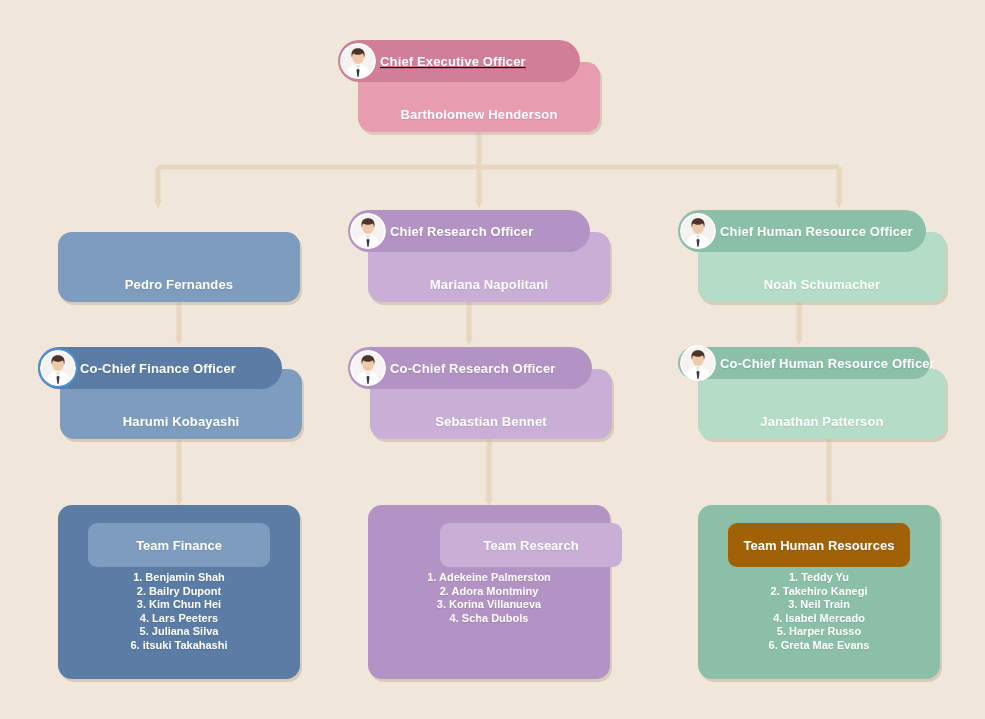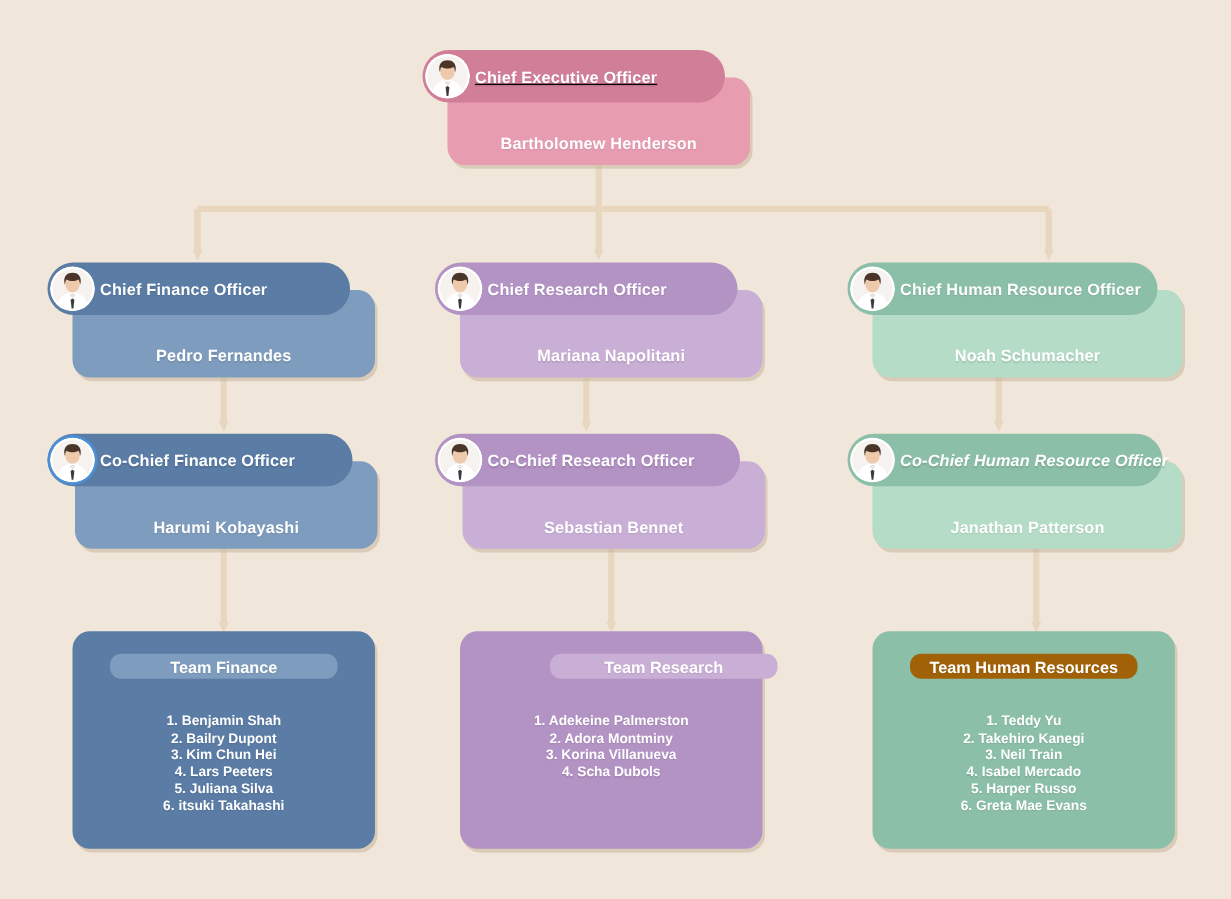--- a/index.html
+++ b/index.html
@@ -87,21 +87,21 @@
     position: absolute;
     border-radius: 14px;
     box-shadow: 2px 3px 0 rgba(190,170,145,0.45);
     box-sizing: border-box;
   }
   .team-header {
     position: absolute;
     left: 30px;
     top: 18px;
     width: 182px;
-    height: 20px;
+    height: 44px;
     border-radius: 9px;
     display: flex;
     align-items: center;
     justify-content: center;
   }
   .team-header-label {
     color: #ffffff;
     font-size: 13px;
     font-weight: bold;
     text-shadow: 0 1px 1px rgba(0,0,0,0.10);
@@ -173,34 +173,20 @@
         </svg>
       </span>
       <span class="node-title">Chief Executive Officer</span>
     </div>
   </div>
 
   <div class="node" style="left:38px; top:210px; width:262px; height:92px;">
     <div class="node-body" style="left:20px; top:22px; width:242px; height:70px; background:#7e9cbd;">
       <span class="node-name">Pedro Fernandes</span>
     </div>
-    <div class="node-pill" style="width:242px; height:42px; background:#5a7ca5;">
-      <span class="avatar">
-        <svg width="36" height="36" viewBox="0 0 36 36">
-          <circle cx="18" cy="18" r="18" fill="#ffffff"></circle>
-          <circle cx="18" cy="18" r="16" fill="#f5f2ef"></circle>
-          <path d="M18 21c-6 0-10.5 3.6-11.6 9.2A16 16 0 0 0 18 34a16 16 0 0 0 11.6-3.8C28.5 24.6 24 21 18 21z" fill="#ffffff"></path>
-          <path d="M18 21.5l-2.6 1.2 2.6 3 2.6-3z" fill="#e8e4e0"></path>
-          <path d="M18 25.7l1.5 1.1-.8 6.9h-1.4l-.8-6.9z" fill="#3a3a42"></path>
-          <ellipse cx="18" cy="14.2" rx="5.8" ry="6.8" fill="#efc9ab"></ellipse>
-          <path d="M18 5.2c4.3 0 6.6 2.7 6.6 6.4 0 1.3-.3 2.4-.6 3.1-.2-2.3-.6-3.6-1.3-4.2-1.6.9-3.2 1.2-4.7 1.2s-3.1-.3-4.7-1.2c-.7.6-1.1 1.9-1.3 4.2-.3-.7-.6-1.8-.6-3.1 0-3.7 2.3-6.4 6.6-6.4z" fill="#4a3528"></path>
-        </svg>
-      </span>
-      <span class="node-title">Chief Finance Officer</span>
-    </div>
   </div>
 
   <div class="node" style="left:348px; top:210px; width:262px; height:92px;">
     <div class="node-body" style="left:20px; top:22px; width:242px; height:70px; background:#c9aed6;">
       <span class="node-name">Mariana Napolitani</span>
     </div>
     <div class="node-pill" style="width:242px; height:42px; background:#b392c4;">
       <span class="avatar">
         <svg width="36" height="36" viewBox="0 0 36 36">
           <circle cx="18" cy="18" r="18" fill="#ffffff"></circle>
@@ -273,21 +259,21 @@
         </svg>
       </span>
       <span class="node-title">Co-Chief Research Officer</span>
     </div>
   </div>
 
   <div class="node" style="left:678px; top:347px; width:268px; height:92px;">
     <div class="node-body" style="left:20px; top:22px; width:248px; height:70px; background:#b5dcc6;">
       <span class="node-name">Janathan Patterson</span>
     </div>
-    <div class="node-pill" style="width:252px; height:42px; background:#8cbfa8;font-style:italic;">
+    <div class="node-pill" style="width:252px; height:32px; background:#8cbfa8;">
       <span class="avatar">
         <svg width="36" height="36" viewBox="0 0 36 36">
           <circle cx="18" cy="18" r="18" fill="#ffffff"></circle>
           <circle cx="18" cy="18" r="16" fill="#f5f2ef"></circle>
           <path d="M18 21c-6 0-10.5 3.6-11.6 9.2A16 16 0 0 0 18 34a16 16 0 0 0 11.6-3.8C28.5 24.6 24 21 18 21z" fill="#ffffff"></path>
           <path d="M18 21.5l-2.6 1.2 2.6 3 2.6-3z" fill="#e8e4e0"></path>
           <path d="M18 25.7l1.5 1.1-.8 6.9h-1.4l-.8-6.9z" fill="#3a3a42"></path>
           <ellipse cx="18" cy="14.2" rx="5.8" ry="6.8" fill="#efc9ab"></ellipse>
           <path d="M18 5.2c4.3 0 6.6 2.7 6.6 6.4 0 1.3-.3 2.4-.6 3.1-.2-2.3-.6-3.6-1.3-4.2-1.6.9-3.2 1.2-4.7 1.2s-3.1-.3-4.7-1.2c-.7.6-1.1 1.9-1.3 4.2-.3-.7-.6-1.8-.6-3.1 0-3.7 2.3-6.4 6.6-6.4z" fill="#4a3528"></path>
         </svg>

